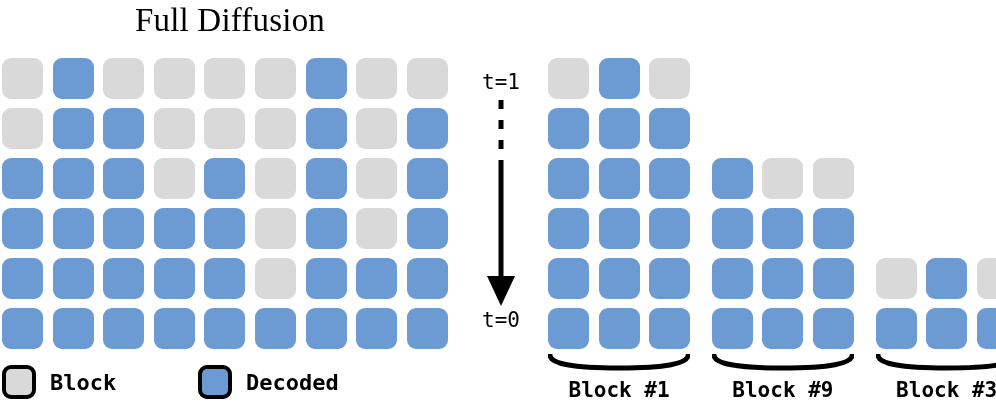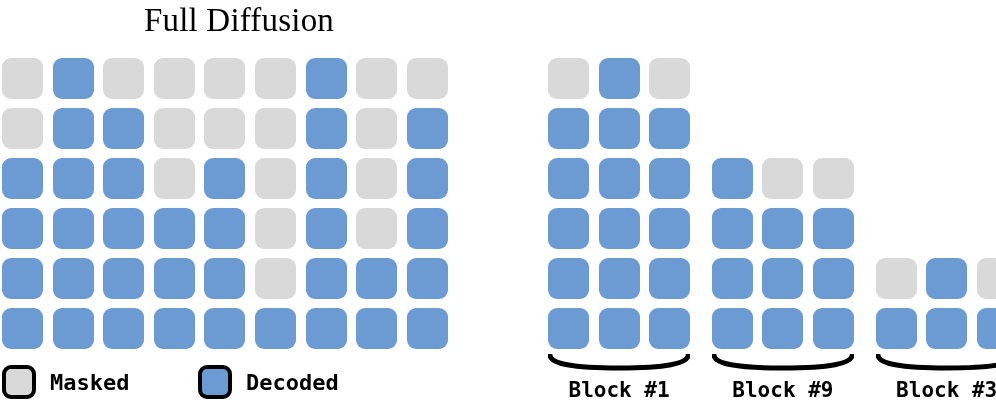--- a/index.html
+++ b/index.html
@@ -15,21 +15,21 @@
   
   .panel-title{
     position:absolute;
     font-family:"Liberation Serif","DejaVu Serif",serif;
     font-size:33px;
     font-weight:400;
     color:#000;
     white-space:nowrap;
     letter-spacing:.2px;
   }
-  #title-full{left:9px;top:2px;width:460px;text-align:center;}
+  #title-full{left:0;top:2px;width:460px;text-align:center;}
   #title-block{left:536px;top:2px;width:460px;text-align:center;}
 
   
   .grid{position:absolute;}
   .cell{
     position:absolute;
     width:41px;height:41px;
     border-radius:9px;
   }
   .cell.masked{background:#d9d9d9;}
@@ -182,40 +182,49 @@
       <div class="cell decoded" style="left: 598.6px; top: 308px;"></div>
       <div class="cell decoded" style="left: 649.2px; top: 308px;"></div>
       <div class="cell decoded" style="left: 711.8px; top: 308px;"></div>
       <div class="cell decoded" style="left: 762.4px; top: 308px;"></div>
       <div class="cell decoded" style="left: 813px; top: 308px;"></div>
       <div class="cell decoded" style="left: 875.6px; top: 308px;"></div>
       <div class="cell decoded" style="left: 926.2px; top: 308px;"></div>
       <div class="cell decoded" style="left: 976.8px; top: 308px;"></div>
     </div>
 
+  <div id="timeline">
+    <div class="tlabel" id="t-top">t=1</div>
+    <svg id="arrow-svg" viewBox="0 0 70 300">
+      <line x1="35" y1="44" x2="35" y2="104" stroke="#000" stroke-width="5" stroke-dasharray="9 11" stroke-linecap="butt"></line>
+      <line x1="35" y1="104" x2="35" y2="236" stroke="#000" stroke-width="5"></line>
+      <polygon points="35,250 21,220 49,220" fill="#000"></polygon>
+    </svg>
+    <div class="tlabel" id="t-bot">t=0</div>
+  </div>
 
   <div id="braces">
       <div class="brace" style="left: 548px; top: 354px; width: 142.2px;"><svg width="142.20000000000002" height="22" viewBox="0 0 142.20000000000002 22" preserveAspectRatio="none">
           <path d="M2,1 Q2,14 71.10000000000001,14 Q140.20000000000002,14 140.20000000000002,1" fill="none" stroke="#000" stroke-width="5" stroke-linecap="round"></path>
         </svg></div>
       <div class="block-label" style="left: 536px; top: 378px; width: 166.2px;">Block #1</div>
       <div class="brace" style="left: 711.8px; top: 354px; width: 142.2px;"><svg width="142.20000000000002" height="22" viewBox="0 0 142.20000000000002 22" preserveAspectRatio="none">
           <path d="M2,1 Q2,14 71.10000000000001,14 Q140.20000000000002,14 140.20000000000002,1" fill="none" stroke="#000" stroke-width="5" stroke-linecap="round"></path>
         </svg></div>
       <div class="block-label" style="left: 699.8px; top: 378px; width: 166.2px;">Block #9</div>
       <div class="brace" style="left: 875.6px; top: 354px; width: 142.2px;"><svg width="142.20000000000002" height="22" viewBox="0 0 142.20000000000002 22" preserveAspectRatio="none">
           <path d="M2,1 Q2,14 71.10000000000001,14 Q140.20000000000002,14 140.20000000000002,1" fill="none" stroke="#000" stroke-width="5" stroke-linecap="round"></path>
         </svg></div>
       <div class="block-label" style="left: 863.6px; top: 378px; width: 166.2px;">Block #3</div>
     </div>
 
   <div id="legend">
     <div class="legend-item" id="legend-masked">
       <span class="legend-swatch masked"></span>
-      <span class="legend-text">Masked</span>
+      <span class="legend-text">Block</span>
     </div>
     <div class="legend-item" id="legend-decoded">
       <span class="legend-swatch decoded"></span>
       <span class="legend-text">Decoded</span>
     </div>
   </div>
 
 </div>
 
 </body></html>

